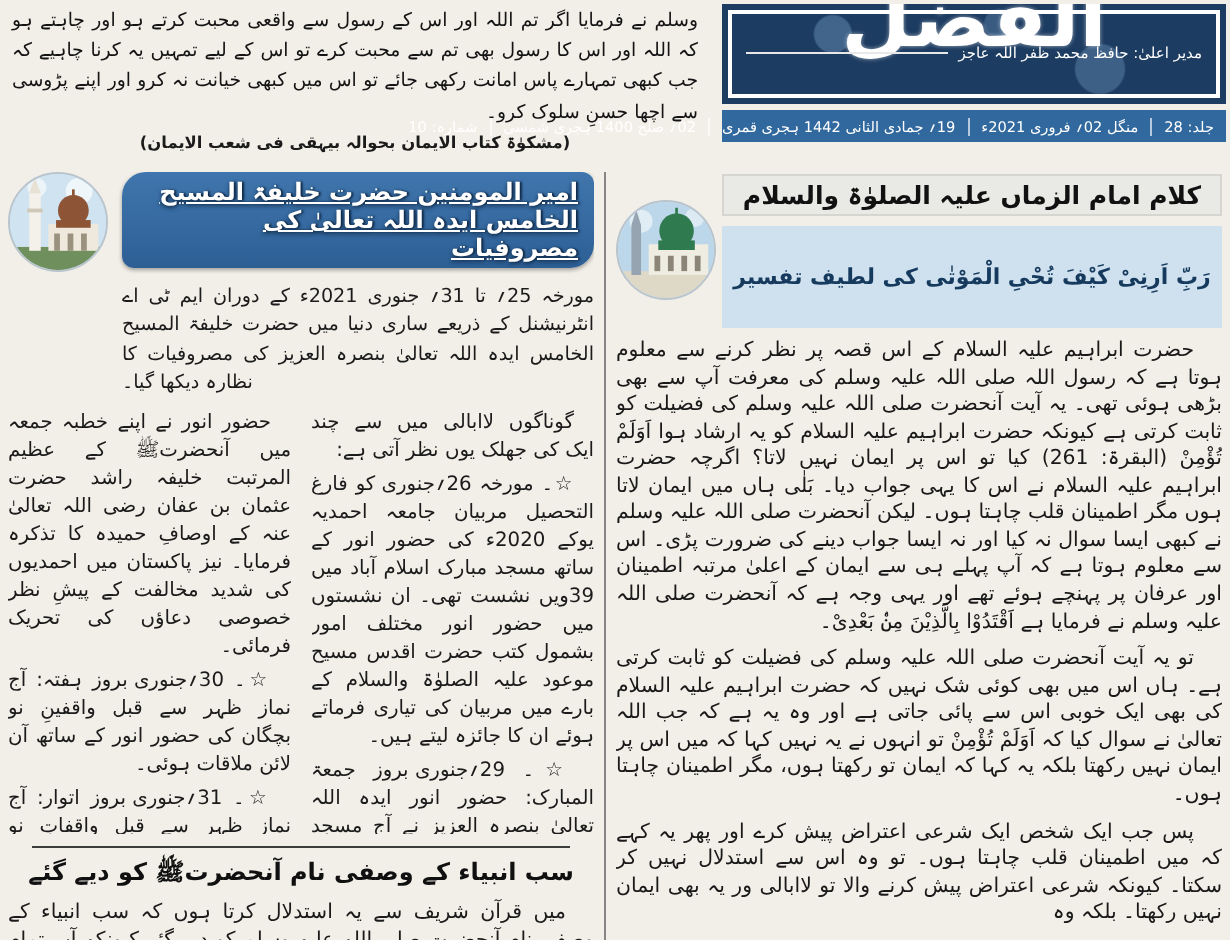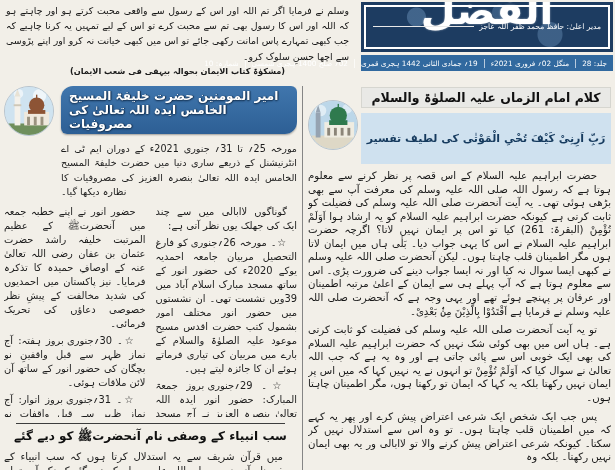--- a/index.html
+++ b/index.html
@@ -77,23 +77,24 @@
   .body-p {
     font-size:10.2px; line-height:1.33; text-align:justify;
     margin-bottom:5px; text-indent:14px; color:#191919;
   }
 
   .lc-head { display:flex; direction:ltr; gap:7px; align-items:flex-start; }
   .lc-right { flex:1; }
   .events-band {
     background:linear-gradient(180deg,#4076ad,#2d5f95);
     border-radius:12px 6px 12px 6px;
-    color:#fff; font-weight:bold; font-size:12px; text-align:left;
+    color:#fff; font-weight:bold; font-size:12px; text-align:right;
     padding:3px 8px; text-shadow:0 1px 2px #122d4c, 1px 0 1px #122d4c;
     box-shadow:0 1px 2px rgba(0,0,0,.35);
+    text-decoration:underline;
   }
   .intro { font-size:9.6px; line-height:1.5; text-align:justify; margin-top:8px; }
 
   .subcols { display:flex; direction:rtl; gap:10px; margin-top:5px; }
   .subcol { width:calc(50% - 5px); max-height:212px; overflow:hidden; }
   .subcol p { font-size:9.9px; line-height:1.42; text-align:justify; margin-bottom:3px; text-indent:10px; }
 
   .rule { border:none; border-top:1.5px solid #3d3d3d; margin:6px 12px 5px 12px; }
   .section2-heading { text-align:center; font-size:12px; font-weight:bold; margin-bottom:4px; color:#101010; }
   .section2-p { font-size:10.2px; line-height:1.45; text-align:justify; text-indent:14px; margin-bottom:3px; }

